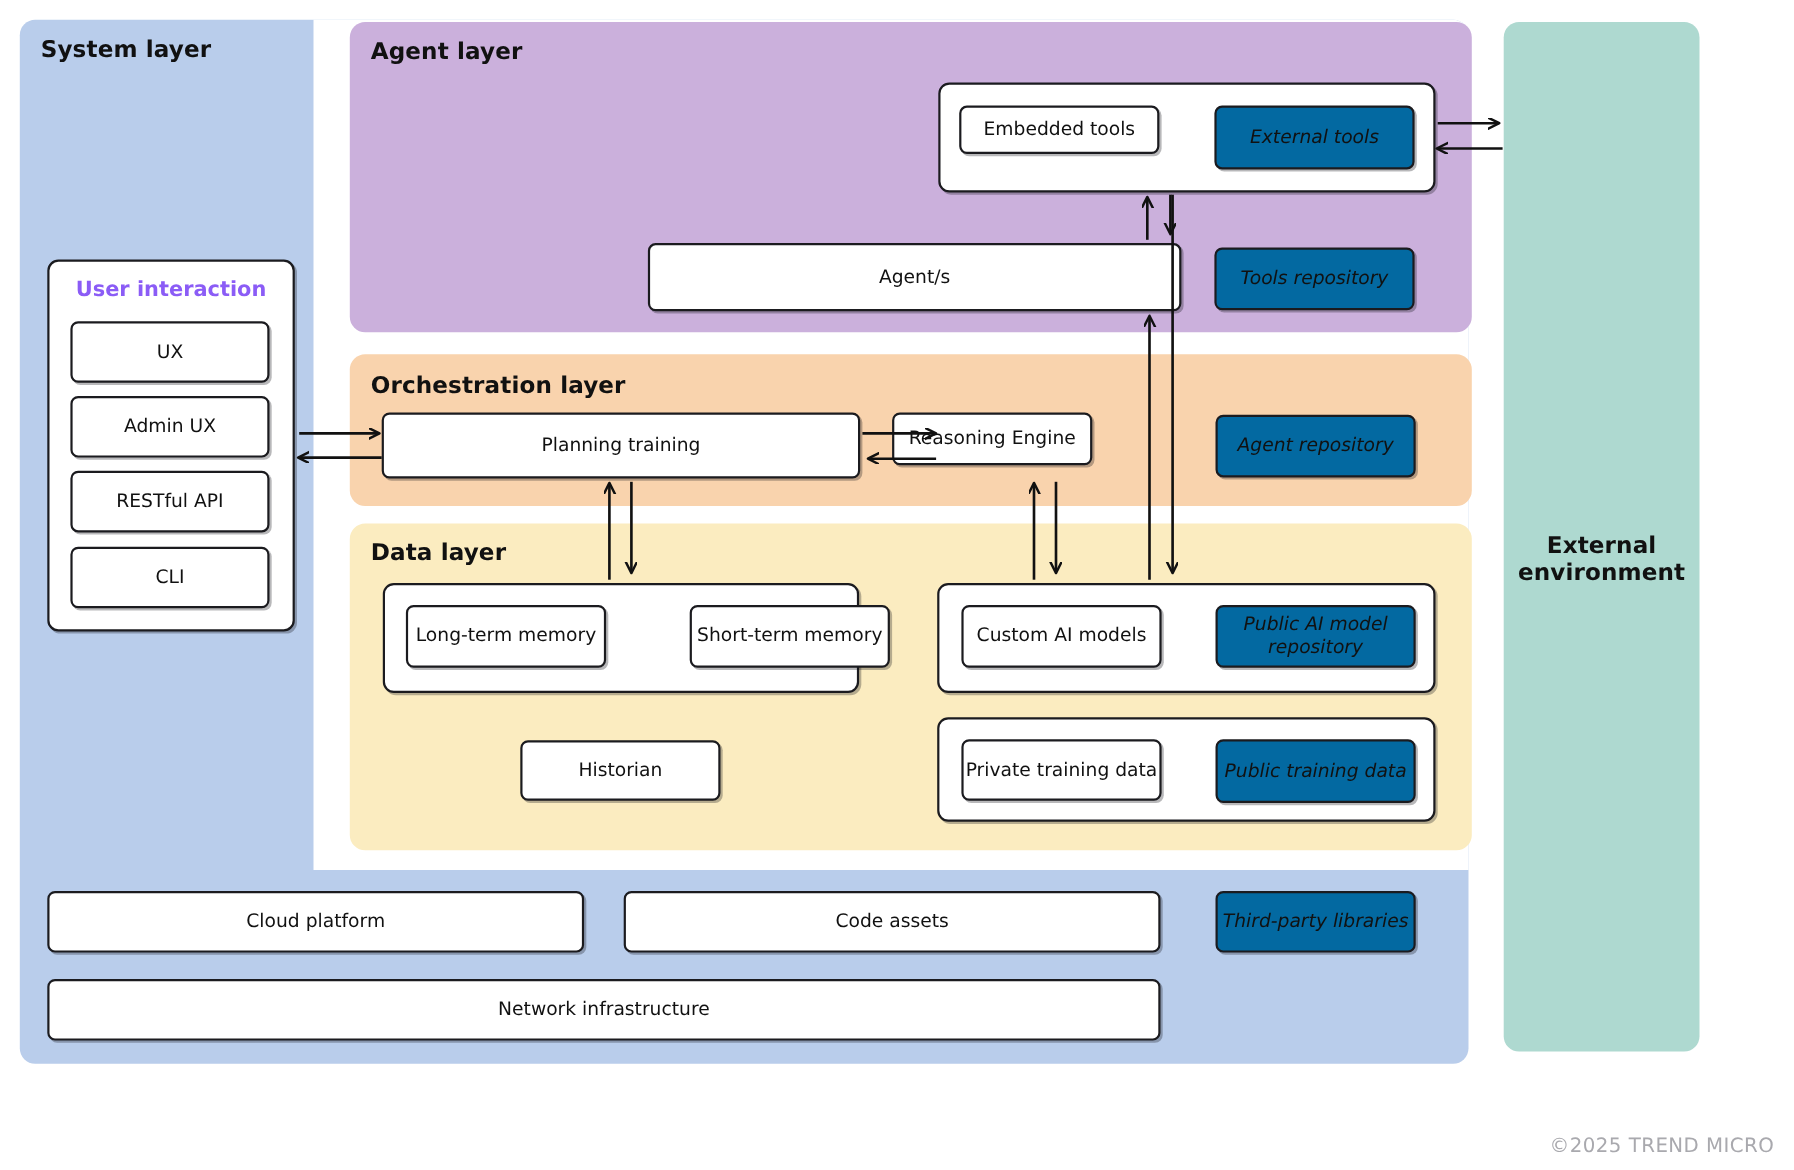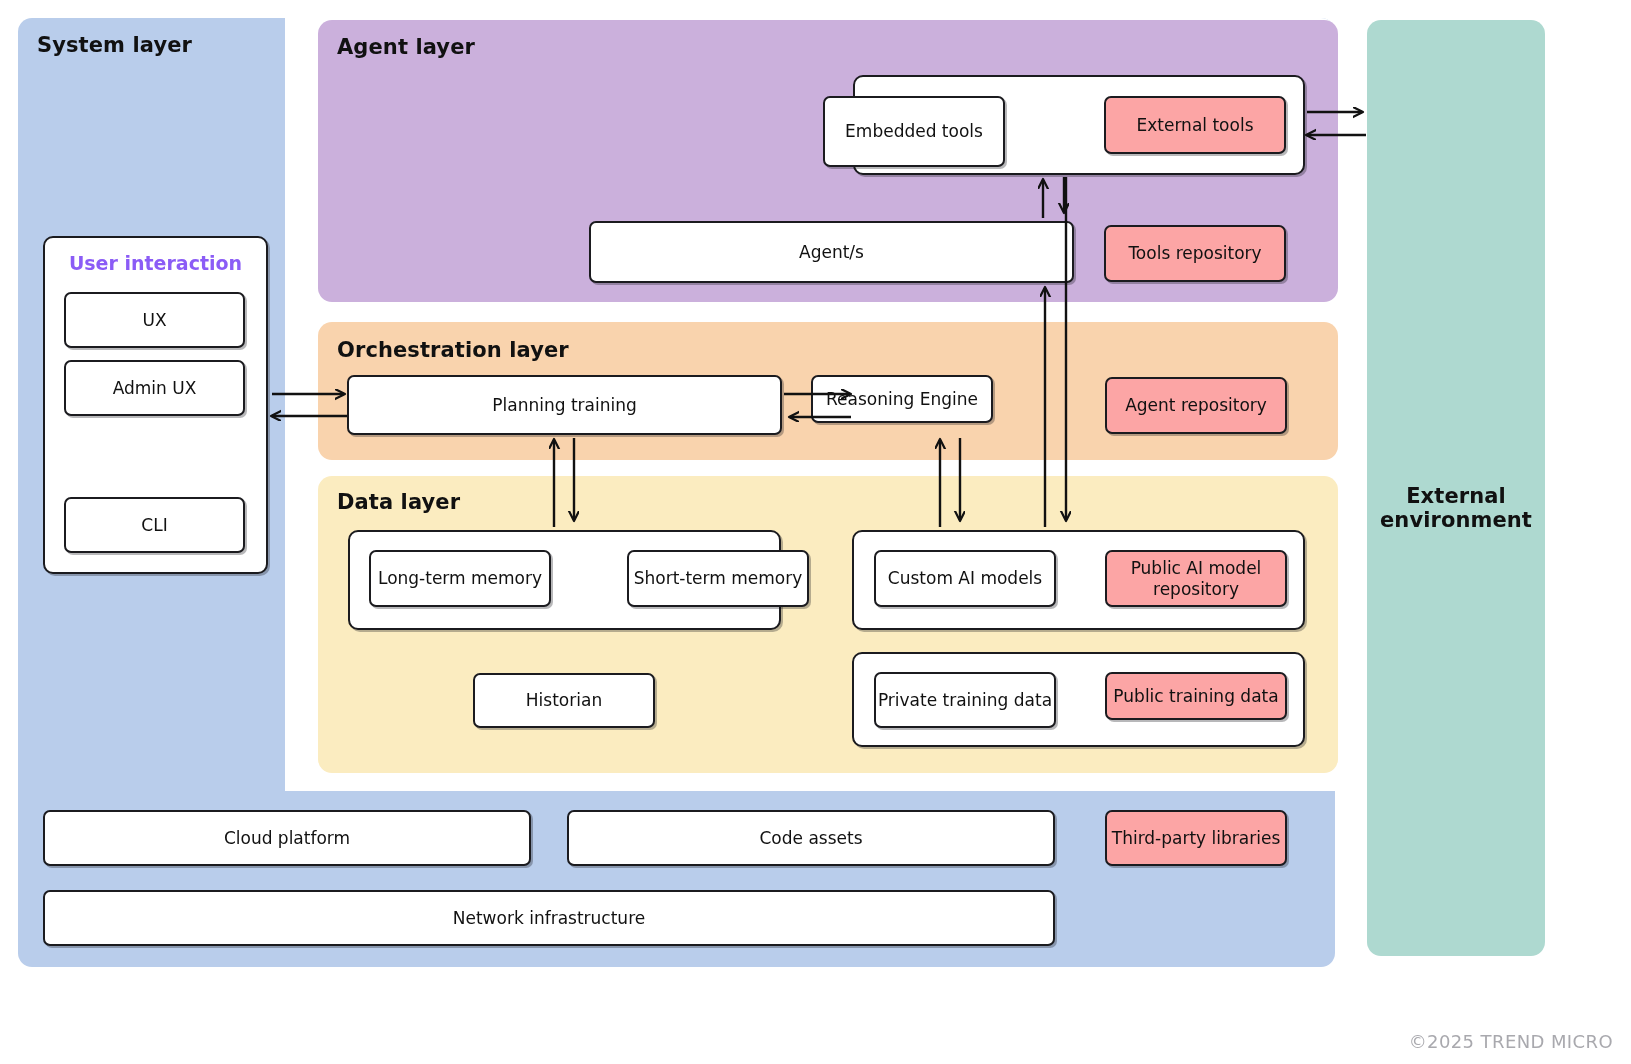--- a/index.html
+++ b/index.html
@@ -50,21 +50,21 @@
     border-radius: 7px;
     display: flex;
     align-items: center;
     justify-content: center;
     text-align: center;
     font-size: 17px;
     color: #111111;
     line-height: 1.22;
     box-shadow: 2px 2px 0 0 rgba(20,20,25,0.30);
   }
-  .box.teal { background: #fca5a5; }
+  .box.teal { background: #0369a1; font-style: italic; }
   .box.group {
     border-radius: 10px;
     box-shadow: 2px 2px 0 0 rgba(20,20,25,0.30);
   }
 
   .box-title {
     position: absolute;
     top: 14px;
     left: 0;
     right: 0;
@@ -116,24 +116,25 @@
 
   <div class="panel" id="external-env" style="left:1367px; top:20px; width:178px; height:936px;"></div>
   <div class="panel-label" style="left:1367px; top:484px; width:178px; text-align:center; font-size:21px;">External
 environment</div>
 
   <div class="box group" style="left:43px; top:236px; width:225px; height:338px;">
     <div class="box-title">User interaction</div>
   </div>
   <div class="box" style="left:64px; top:292px; width:181px; height:56px;">UX</div>
   <div class="box" style="left:64px; top:360px; width:181px; height:56px;">Admin UX</div>
+  <div class="box" style="left:64px; top:428px; width:181px; height:56px;">RESTful API</div>
   <div class="box" style="left:64px; top:497px; width:181px; height:56px;">CLI</div>
 
   <div class="box group" style="left:853px; top:75px; width:452px; height:100px;"></div>
-  <div class="box" style="left:823px; top:96px; width:182px; height:71px;">Embedded tools</div>
+  <div class="box" style="left:872px; top:96px; width:182px; height:44px;">Embedded tools</div>
   <div class="box teal" style="left:1104px; top:96px; width:182px; height:58px;">External tools</div>
 
   <div class="box" style="left:589px; top:221px; width:485px; height:62px;">Agent/s</div>
 
   <div class="box teal" style="left:1104px; top:225px; width:182px; height:57px;">Tools repository</div>
 
   <div class="box" style="left:347px; top:375px; width:435px; height:60px;">Planning training</div>
   <div class="box" style="left:811px; top:375px; width:182px; height:48px;">Reasoning Engine</div>
   <div class="box teal" style="left:1105px; top:377px; width:182px; height:57px;">Agent repository</div>
 
@@ -142,21 +143,21 @@
   <div class="box" style="left:579px; top:550px; width:182px; height:57px;margin-left:48px;">Short-term memory</div>
 
   <div class="box" style="left:473px; top:673px; width:182px; height:55px;">Historian</div>
 
   <div class="box group" style="left:852px; top:530px; width:453px; height:100px;"></div>
   <div class="box" style="left:874px; top:550px; width:182px; height:57px;">Custom AI models</div>
   <div class="box teal" style="left:1105px; top:550px; width:182px; height:57px; padding:0 6px;">Public AI model repository</div>
 
   <div class="box group" style="left:852px; top:652px; width:453px; height:95px;"></div>
   <div class="box" style="left:874px; top:672px; width:182px; height:56px;">Private training data</div>
-  <div class="box teal" style="left:1105px; top:672px; width:182px; height:48px;">Public training data</div>
+  <div class="box teal" style="left:1105px; top:672px; width:182px; height:58px;">Public training data</div>
 
   <div class="box" style="left:43px; top:810px; width:488px; height:56px;">Cloud platform</div>
   <div class="box" style="left:567px; top:810px; width:488px; height:56px;">Code assets</div>
   <div class="box teal" style="left:1105px; top:810px; width:182px; height:56px;">Third-party libraries</div>
   <div class="box" style="left:43px; top:890px; width:1012px; height:56px;">Network infrastructure</div>
 
   <svg id="arrows" viewBox="0 0 1631 1064">
     <defs>
       <marker id="ah" markerWidth="12" markerHeight="12" refX="9" refY="5" orient="auto" markerUnits="userSpaceOnUse">
         <path d="M0,0 L10,5 L0,10" fill="none" stroke="#111111" stroke-width="2.2" stroke-linecap="round" stroke-linejoin="round"></path>

